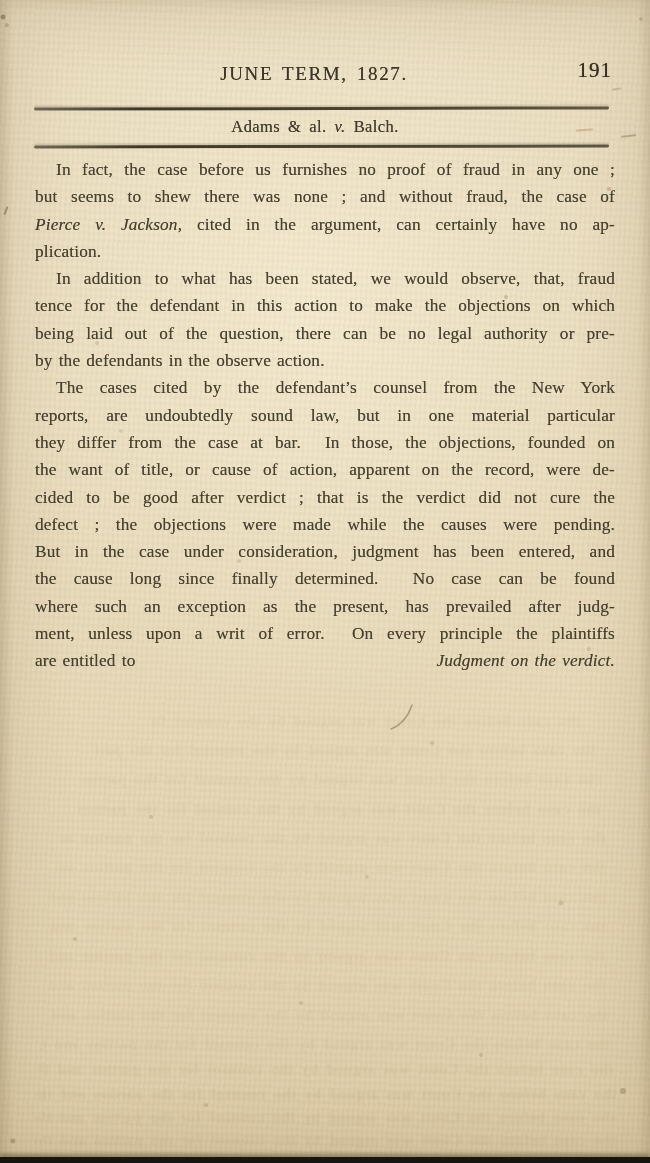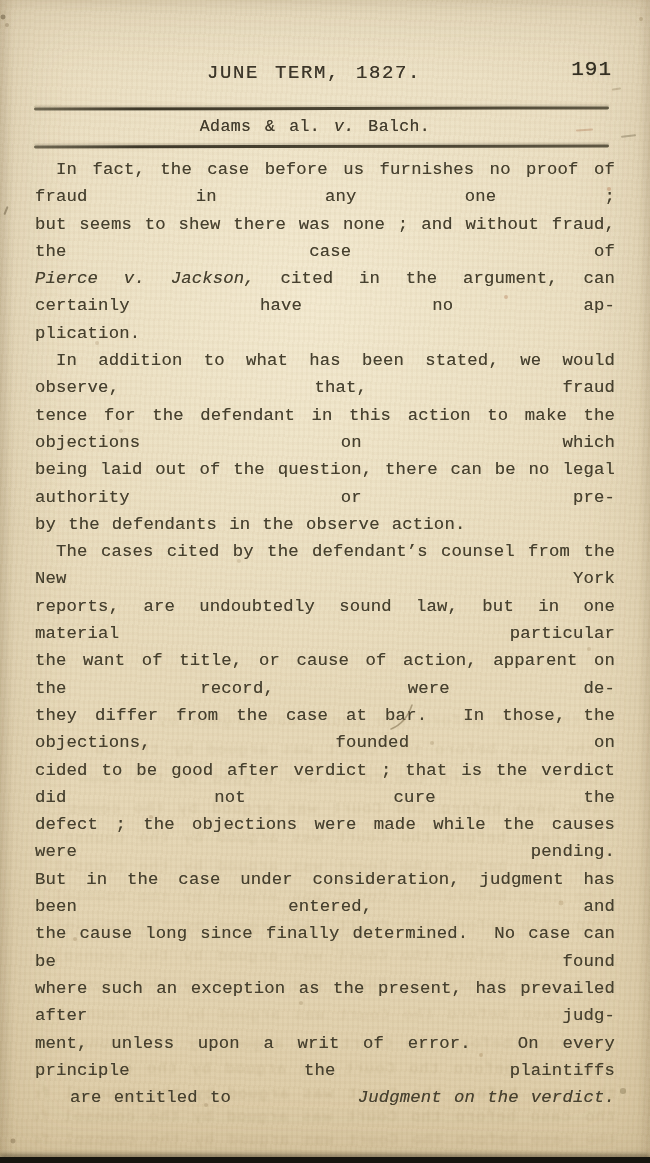--- a/index.html
+++ b/index.html
@@ -1,18 +1,18 @@
 <!DOCTYPE html>
 <html><head>
 <meta charset="utf-8">
 <style>
   html,body{margin:0;padding:0;background:#b9ab8d;}
   .page{
     position:relative; width:650px; height:1163px; overflow:hidden;
-    font-family:Liberation Mono, monospace;
+    font-family:Liberation Serif, serif;
     background-color:#e6d8b8;
     background-image:
       radial-gradient(90% 55% at 48% 26%, rgba(252,245,222,.55), rgba(252,245,222,0) 62%),
       radial-gradient(150% 120% at 50% 52%, rgba(0,0,0,0) 52%, rgba(128,101,57,.16) 85%, rgba(105,81,43,.30) 100%),
       linear-gradient(180deg, #e9dcbf 0%, #e7d9b9 55%, #e1d1ae 86%, #dac8a2 100%);
     box-shadow: inset 0 0 70px rgba(120,95,55,.22), inset 0 0 14px rgba(120,95,55,.14);
   }
   .texture{
     position:absolute; inset:0; pointer-events:none;
     background:
@@ -47,21 +47,21 @@
   .rule-bottom{ top:145px; transform:rotate(-.10deg);}
   .caption{ position:absolute; left:0; right:20px; top:117px; text-align:center;
     color:#423c2d; font-size:16.5px; line-height:20px; word-spacing:3.5px; letter-spacing:.4px;
     text-shadow:0 0 .5px rgba(58,50,34,.7);}
   .body-text{ position:absolute; left:35px; top:156px; width:580px;
     color:#46402f; font-size:17.3px; line-height:27.3px; letter-spacing:.15px; word-spacing:1.6px;
     text-shadow:0 0 .5px rgba(62,54,36,.55);}
   .line{ text-align:justify; text-align-last:justify; white-space:normal;}
   .line.first{ text-indent:21px;}
   .line.end{ text-align-last:left;}
-  .line.split{ display:flex; justify-content:space-between;margin-left:35px;}
+  .line.split{ display:flex; justify-content:space-between;}
   .it{ font-style:italic;}
   .ghost-layer{ position:absolute; inset:0; pointer-events:none; overflow:hidden;}
   .ghost{ position:absolute; height:18px; font-size:15.5px; color:#8a7547; white-space:nowrap;
     overflow:hidden; transform:scaleX(-1); filter:blur(1.2px); letter-spacing:1px; word-spacing:3px;}
   .ink-mark{ position:absolute; left:388px; top:701px; opacity:.55;}
   .margin-slash{ position:absolute; left:5px; top:206px; width:1.6px; height:9px;
     background:rgba(92,77,50,.45); transform:rotate(22deg); border-radius:1px;}
   .margin-dash{ position:absolute; height:2px; border-radius:1px;}
   .dash-1{ left:576px; top:129px; width:17px; background:rgba(160,95,55,.30); transform:rotate(-4deg);}
   .dash-2{ left:621px; top:135px; width:15px; background:rgba(95,82,55,.35); transform:rotate(-6deg);}
@@ -108,22 +108,22 @@
       <div class="line first"><span>In fact, the case before us furnishes no proof of fraud in any one ;</span></div>
       <div class="line"><span>but seems to shew there was none ; and without fraud, the case of</span></div>
       <div class="line"><span class="it">Pierce v. Jackson,</span><span> cited in the argument, can certainly have no ap-</span></div>
       <div class="line end"><span>plication.</span></div>
       <div class="line first"><span>In addition to what has been stated, we would observe, that, fraud</span></div>
       <div class="line"><span>tence for the defendant in this action to make the objections on which</span></div>
       <div class="line"><span>being laid out of the question, there can be no legal authority or pre-</span></div>
       <div class="line end"><span>by the defendants in the observe action.</span></div>
       <div class="line first"><span>The cases cited by the defendant’s counsel from the New York</span></div>
       <div class="line"><span>reports, are undoubtedly sound law, but in one material particular</span></div>
+      <div class="line"><span>they differ from the case at bar.&nbsp; In those, the objections, founded on</span></div>
       <div class="line"><span>the want of title, or cause of action, apparent on the record, were de-</span></div>
-      <div class="line"><span>they differ from the case at bar.&nbsp; In those, the objections, founded on</span></div>
       <div class="line"><span>cided to be good after verdict ; that is the verdict did not cure the</span></div>
       <div class="line"><span>defect ; the objections were made while the causes were pending.</span></div>
       <div class="line"><span>But in the case under consideration, judgment has been entered, and</span></div>
       <div class="line"><span>the cause long since finally determined.&nbsp; No case can be found</span></div>
       <div class="line"><span>where such an exception as the present, has prevailed after judg-</span></div>
       <div class="line"><span>ment, unless upon a writ of error.&nbsp; On every principle the plaintiffs</span></div>
       <div class="line split end">
         <span>are entitled to</span>
         <span class="it">Judgment on the verdict.</span>
       </div>

